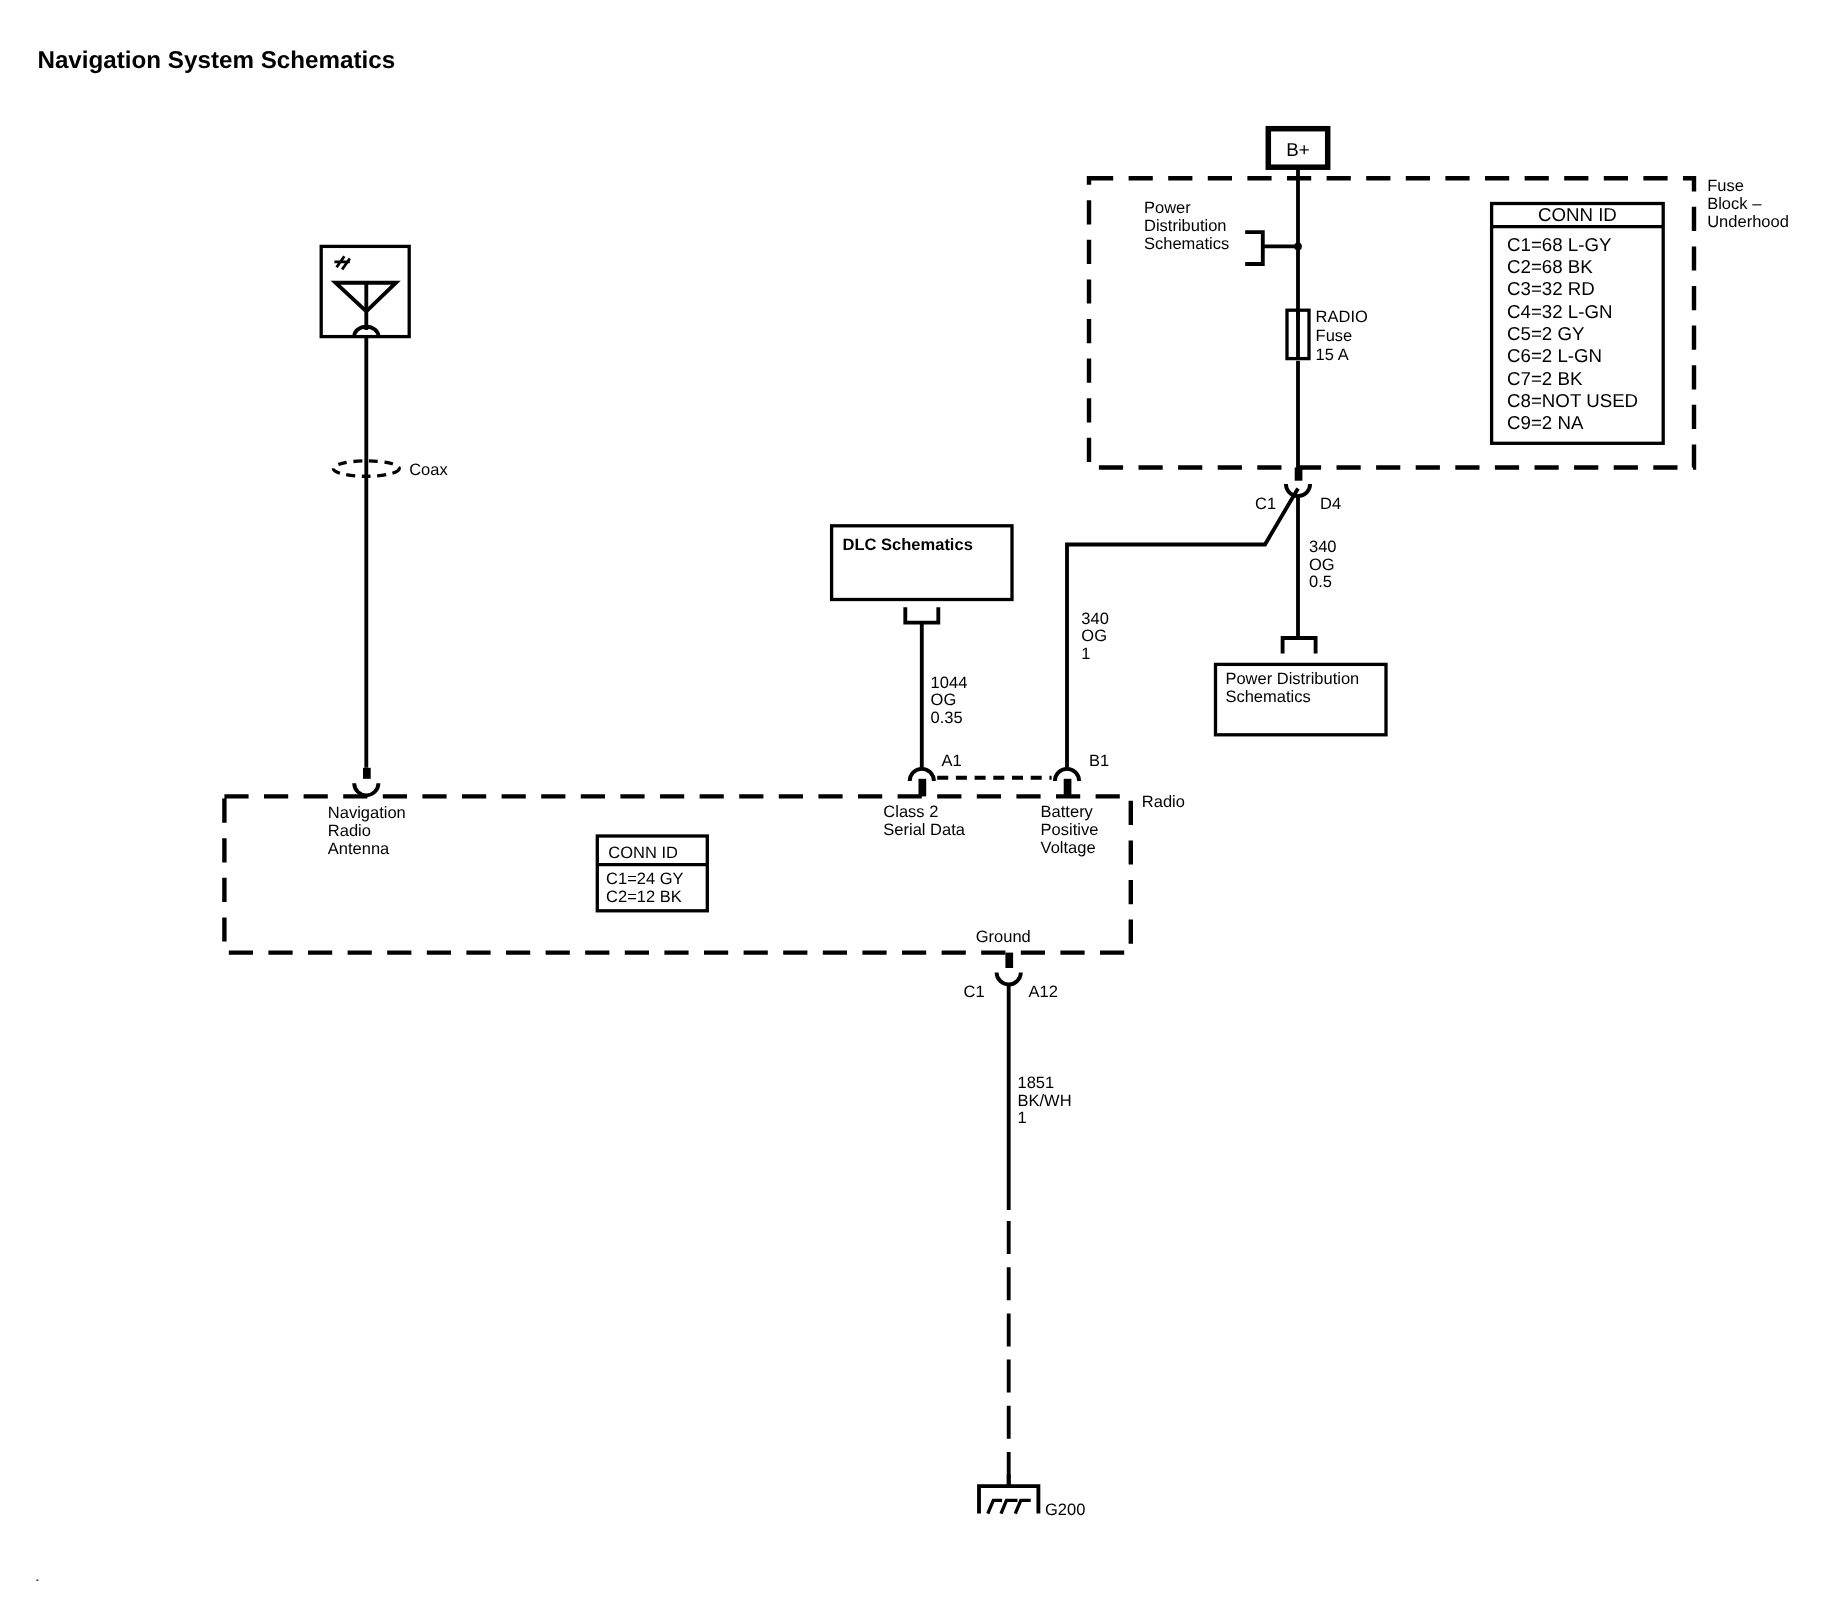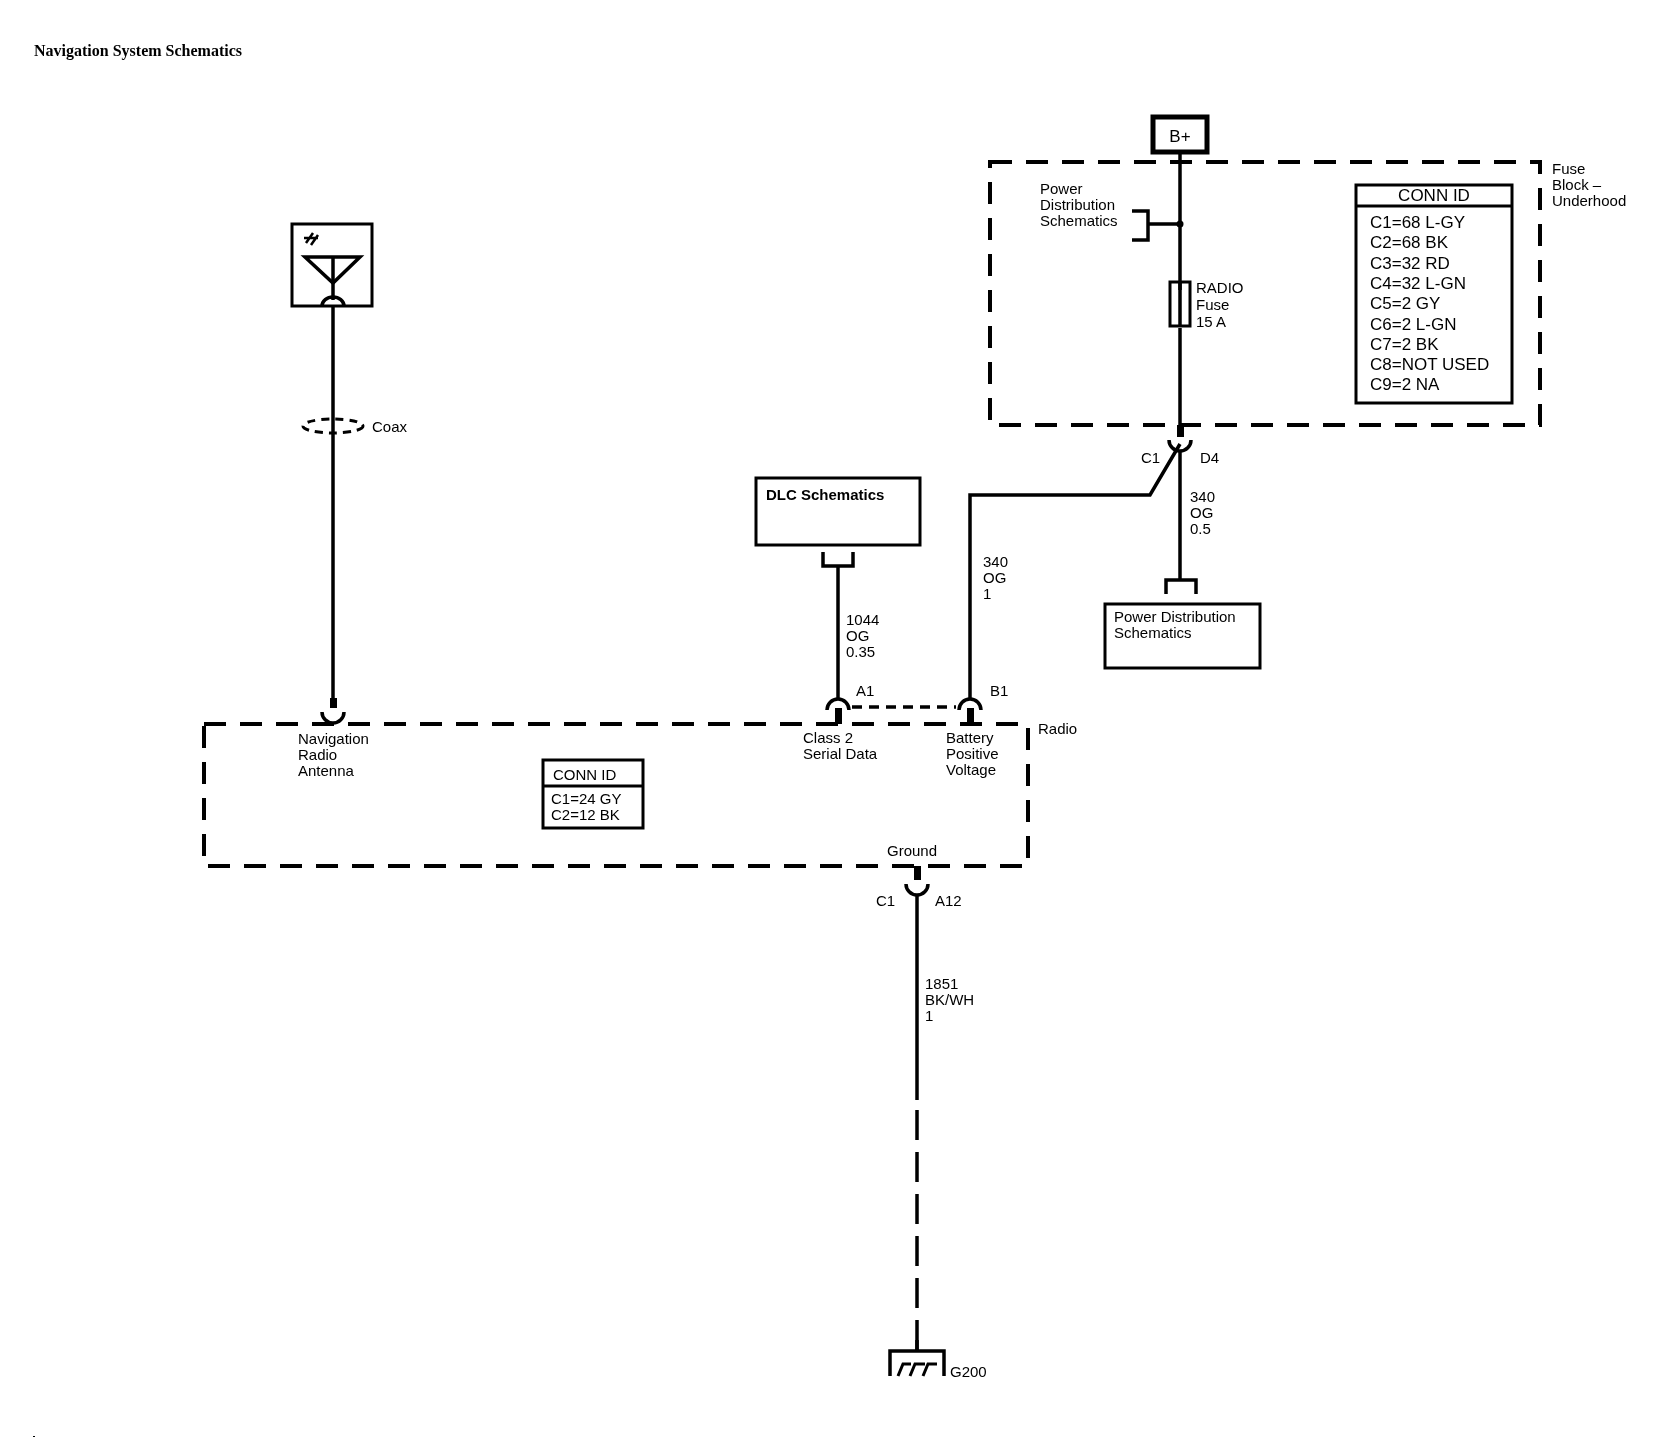--- a/index.html
+++ b/index.html
@@ -1,17 +1,17 @@
 <!DOCTYPE html>
 <html><head>
   <meta charset="utf-8">
   <style>
     html, body { margin: 0; padding: 0; background: #ffffff; }
     body { width: 1670px; height: 1456px; position: relative; overflow: hidden; font-family: "Liberation Sans", sans-serif; color: #000; }
-    .title { position: absolute; left: 34px; top: 42px; font-size: 16px; font-weight: bold; font-family: Liberation Serif, serif; }
+    .title { position: absolute; left: 34px; top: 42px; font-size: 22px; font-weight: bold; font-family: Liberation Sans, sans-serif; }
     svg { position: absolute; left: 0; top: 0; }
     svg text { font-family: "Liberation Sans", sans-serif; font-size: 15px; fill: #000; }
     svg text.lbl { font-size: 15px; }
     svg text.conn { font-size: 17px; }
     svg text.connhdr { font-size: 17px; }
     svg text.bold { font-weight: bold; }
     .wire { stroke: #000; stroke-width: 3.5; fill: none; }
     .dash { stroke: #000; stroke-width: 4; fill: none; stroke-dasharray: 22 14; }
     .dashsm { stroke: #000; stroke-width: 3.5; fill: none; stroke-dasharray: 10 7; }
     .box { stroke: #000; stroke-width: 3; fill: none; }

